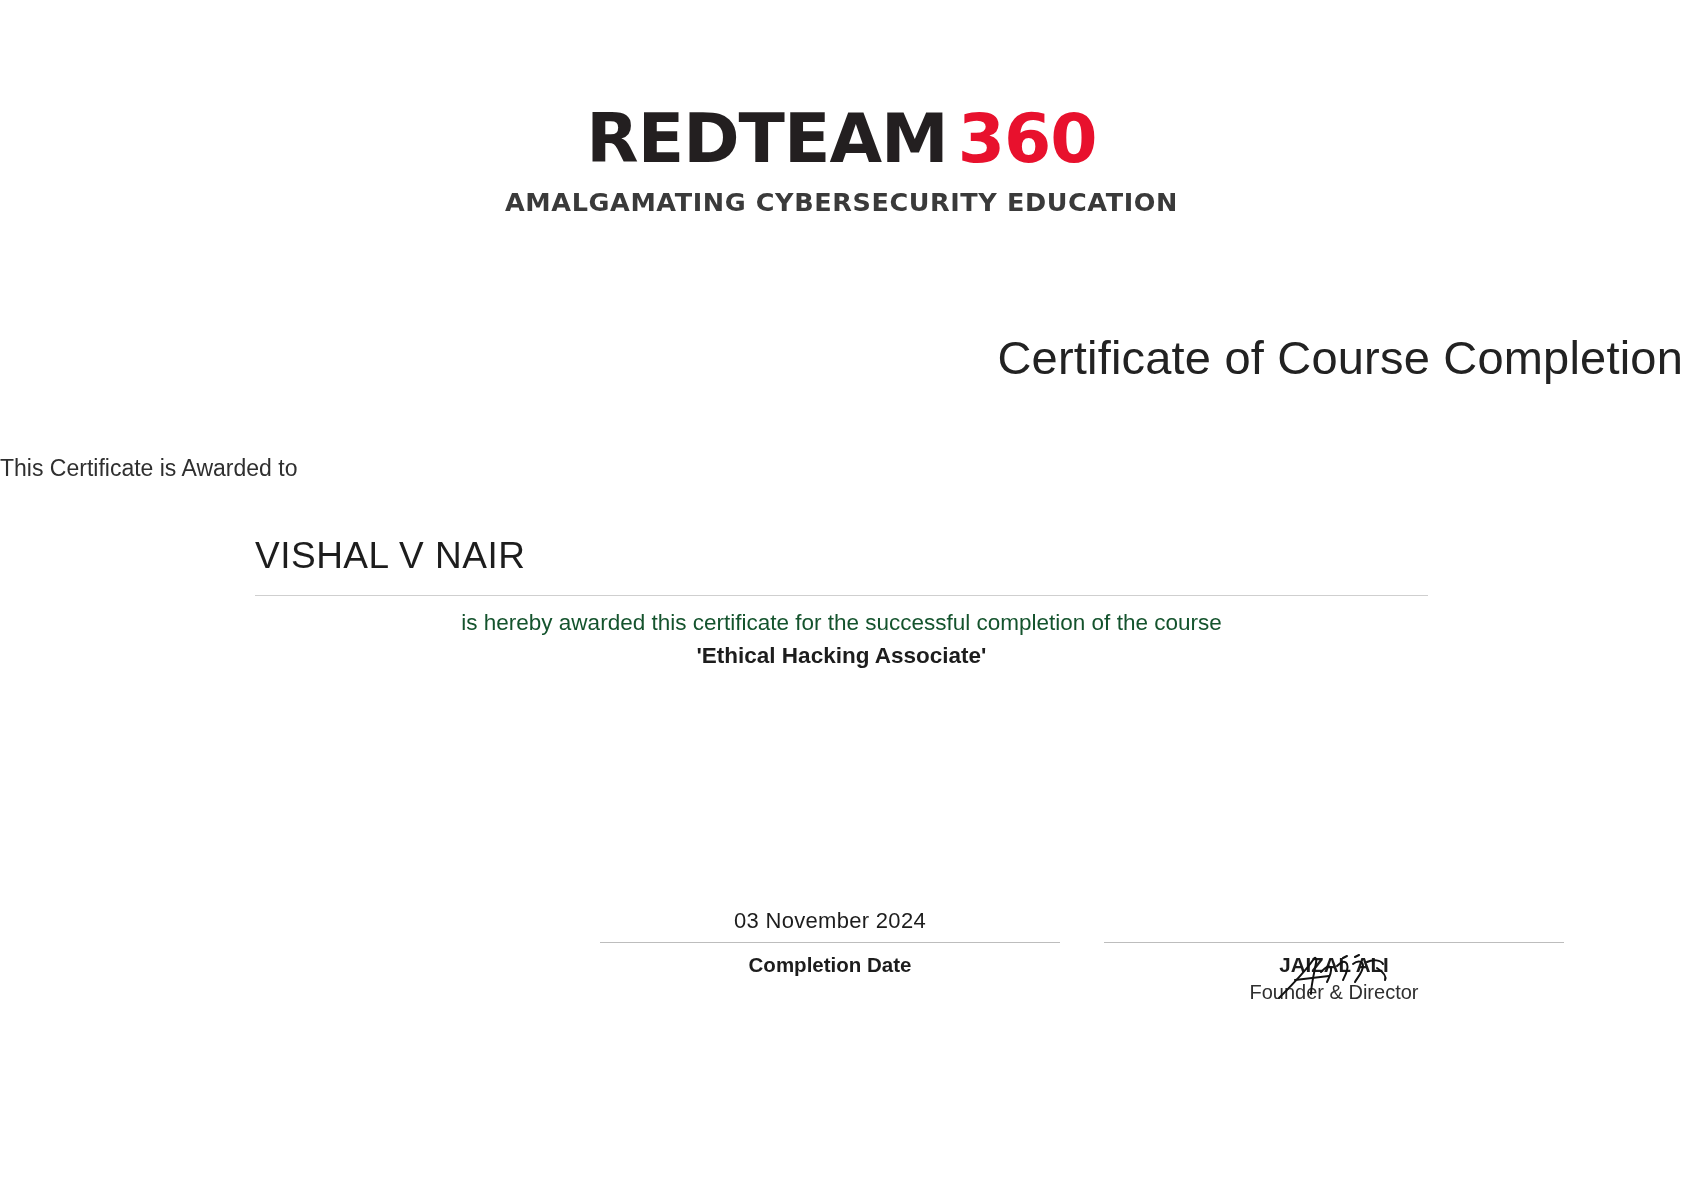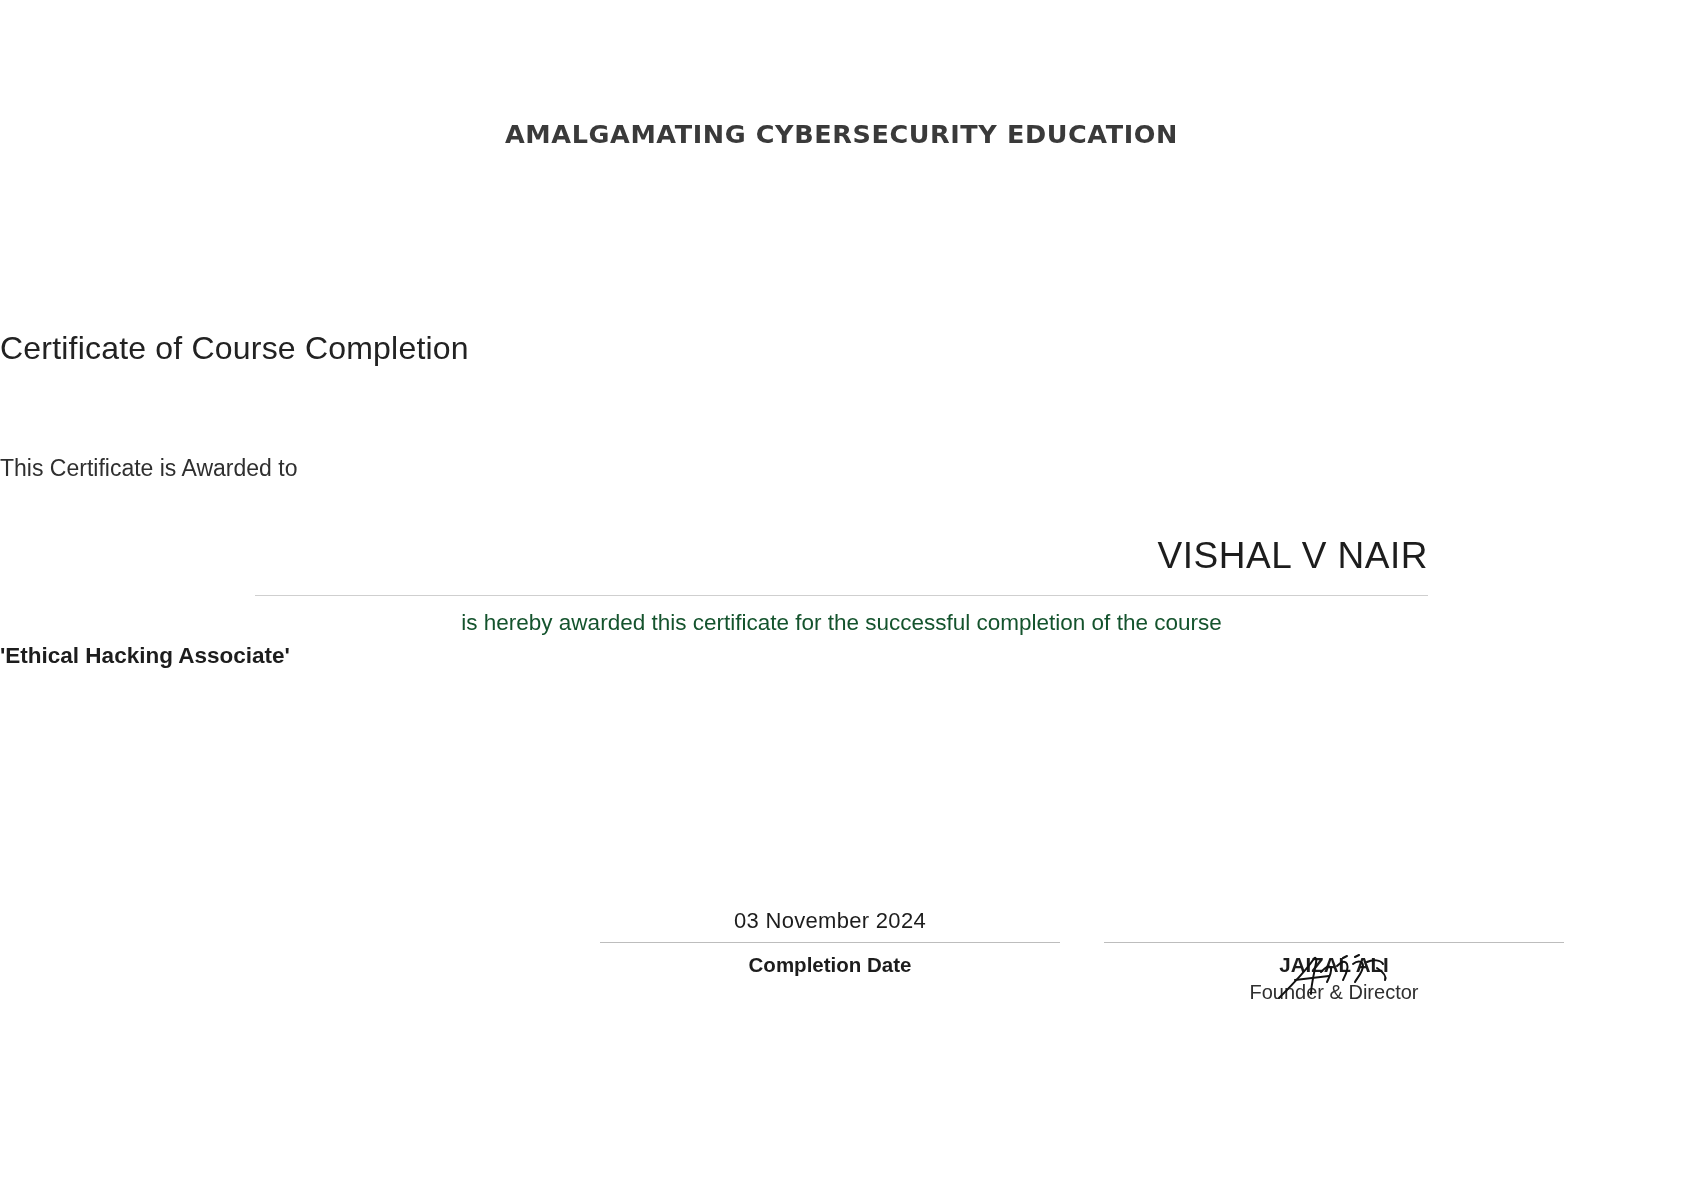--- a/index.html
+++ b/index.html
@@ -55,42 +55,42 @@
     color: #3a3a3a;
     white-space: nowrap;
   }
 
   
   .cert-title {
     position: absolute;
     left: 0;
     right: 0;
     top: 330px;
-    text-align: left;
-    font-size: 32px;
+    text-align: right;
+    font-size: 47px;
     font-weight: 400;
     color: #222;
     letter-spacing: 0.2px;
   }
 
   .awarded-to {
     position: absolute;
     left: 0;
     right: 0;
     top: 455px;
     font-size: 23px;
     color: #2f2f2f;
   }
 
   .recipient-wrap {
     position: absolute;
     left: 255px;
     right: 255px;
     top: 535px;
-    text-align: right;
+    text-align: left;
   }
   .recipient-name {
     font-size: 37px;
     color: #1d1d1d;
     letter-spacing: 0.5px;
     padding-bottom: 18px;
   }
   .recipient-rule {
     border-bottom: 1px solid #cfcfcf;
     width: 100%;
@@ -103,20 +103,21 @@
     top: 610px;
     text-align: center;
     font-size: 22.5px;
     color: #14532d;
   }
   .award-line-2 {
     position: absolute;
     left: 0;
     right: 0;
     top: 643px;
+    text-align: center;
     font-size: 22.5px;
     font-weight: bold;
     color: #1d1d1d;
   }
 
   
   .sig-row {
     position: absolute;
     top: 900px;
     left: 600px;
@@ -162,20 +163,23 @@
     width: 150px;
     height: 48px;
   }
 </style>
 </head>
 <body>
 
 <div class="certificate">
 
   <div class="logo-block">
+    <div class="logo-wordmark">
+      <span class="logo-red-part">REDTEAM</span><span class="logo-num-part">360</span>
+    </div>
     <div class="logo-tagline">AMALGAMATING CYBERSECURITY EDUCATION</div>
   </div>
 
   <div class="cert-title">Certificate of Course Completion</div>
 
   <div class="awarded-to">This Certificate is Awarded to</div>
 
   <div class="recipient-wrap">
     <div class="recipient-name">VISHAL V NAIR</div>
     <div class="recipient-rule"></div>

